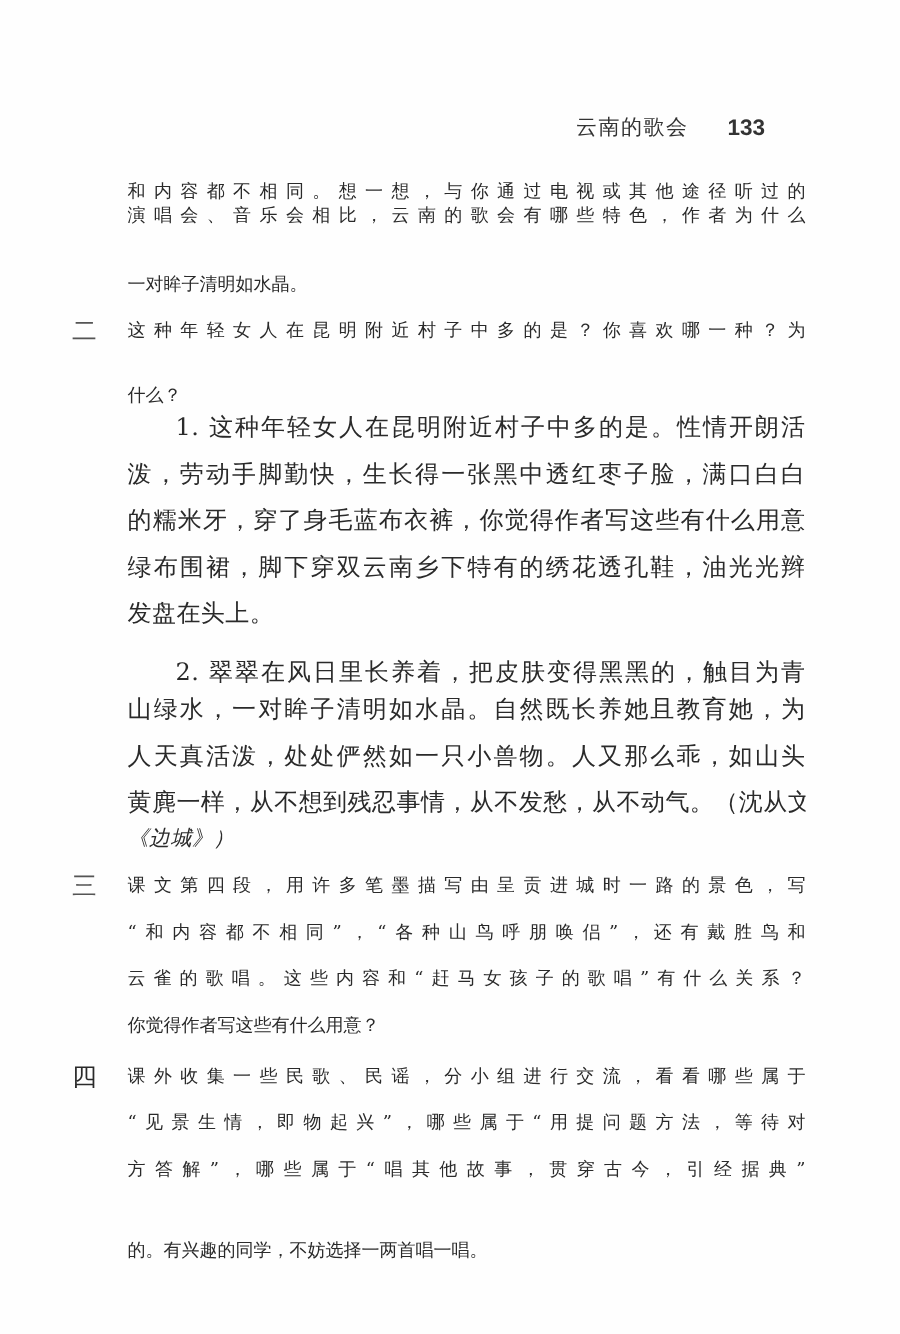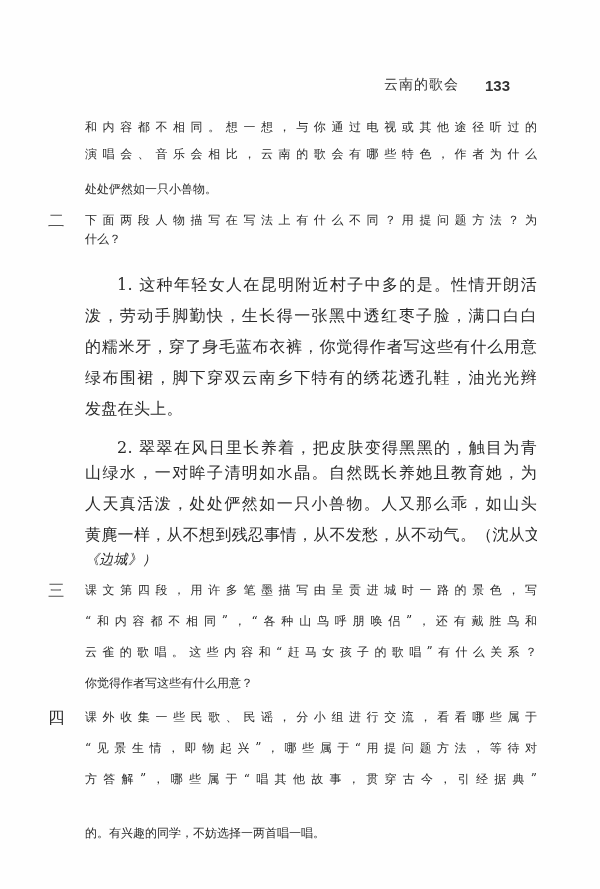--- a/index.html
+++ b/index.html
@@ -28,26 +28,26 @@
 <body>
 
 <div class="header">
   <span class="title">云南的歌会</span>
   <span class="pnum">133</span>
 </div>
 
 <div class="body">
 
   <div class="line" style="top:0px">和内容都不相同。想一想，与你通过电视或其他途径听过的</div>
-  <div class="line" style="top:27px">演唱会、音乐会相比，云南的歌会有哪些特色，作者为什么</div>
-  <div class="line last" style="top:62px">处处俨然如一只小兽物。</div>
+  <div class="line" style="top:16px">演唱会、音乐会相比，云南的歌会有哪些特色，作者为什么</div>
+  <div class="line last" style="top:62px">一对眸子清明如水晶。</div>
 
   <div class="num" style="top:93px">二</div>
-  <div class="line" style="top:93px">下面两段人物描写在写法上有什么不同？用提问题方法？为</div>
-  <div class="line last" style="top:112px">什么？</div>
+  <div class="line" style="top:93px">这种年轻女人在昆明附近村子中多的是？你喜欢哪一种？为</div>
+  <div class="line last" style="top:136px">什么？</div>
 
   <div class="ex">
     <div class="line indent" style="top:157px">1. 这种年轻女人在昆明附近村子中多的是。性情开朗活</div>
     <div class="line" style="top:188px">泼，劳动手脚勤快，生长得一张黑中透红枣子脸，满口白白</div>
     <div class="line" style="top:219px">的糯米牙，穿了身毛蓝布衣裤，你觉得作者写这些有什么用意</div>
     <div class="line" style="top:250px">绿布围裙，脚下穿双云南乡下特有的绣花透孔鞋，油光光辫</div>
     <div class="line last" style="top:281px">发盘在头上。</div>
   </div>
 
   <div class="ex">

